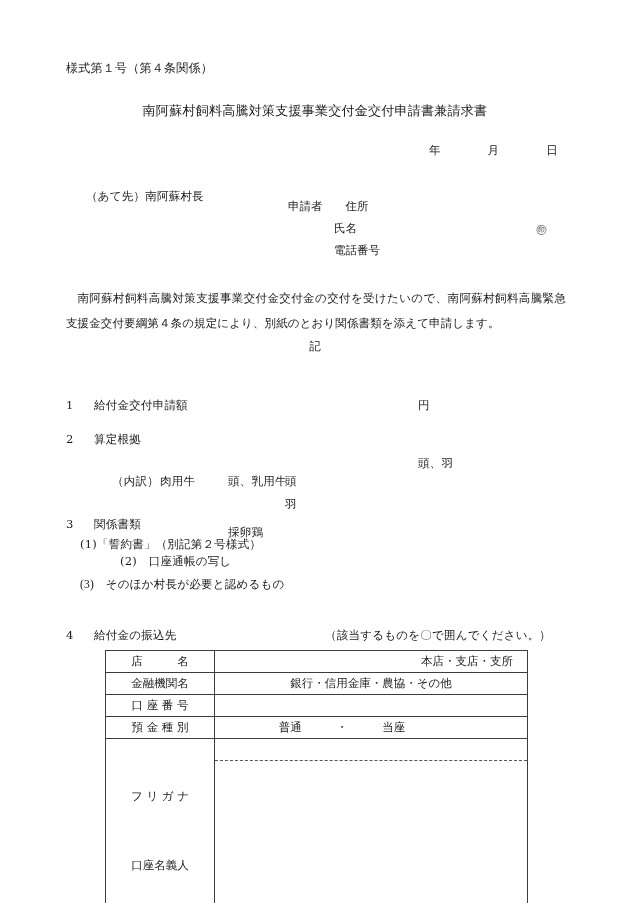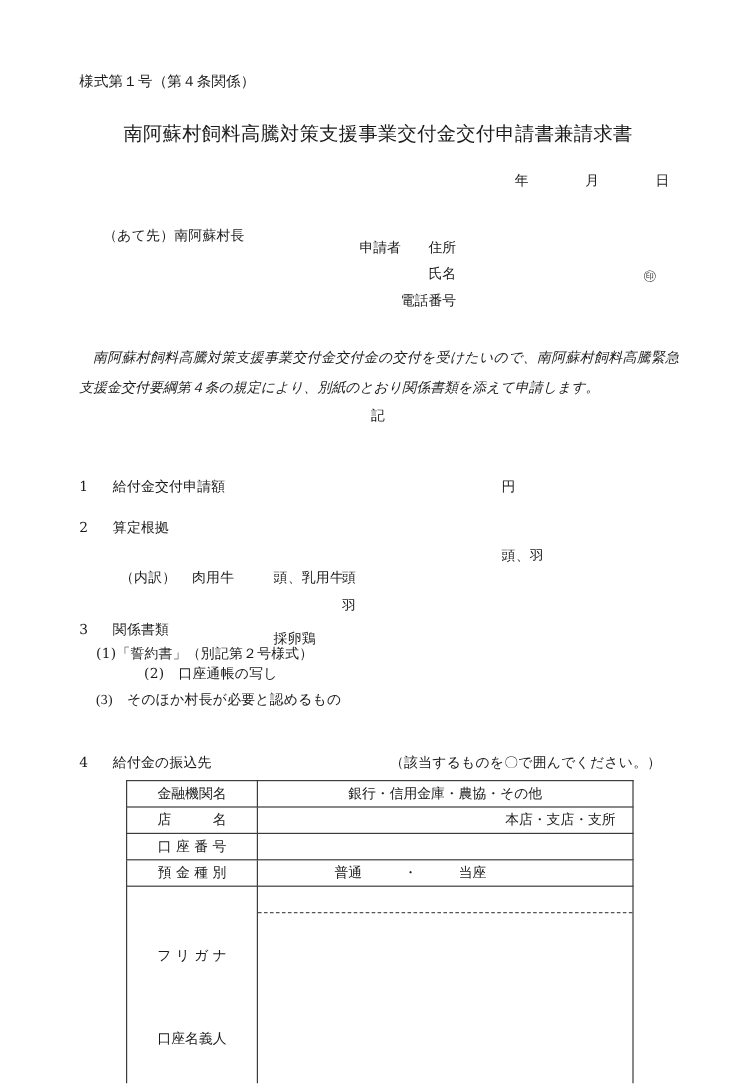--- a/index.html
+++ b/index.html
@@ -24,61 +24,61 @@
   }
 
   
   .t {
     position: absolute;
     white-space: pre;
     letter-spacing: 0.02em;
   }
 
   .form-no      { left: 66px;  top: 62px;  font-size: 12px; }
-  .doc-title    { left: 0;     top: 104px; width: 630px; text-align: center; font-size: 16px; }
+  .doc-title    { left: 0;     top: 104px; width: 630px; text-align: center; font-size: 13px; }
 
   .date-line    { left: 0;     top: 145px; width: 630px; }
   .date-inner   { position: absolute; right: 72px; top: 0; white-space: pre; }
 
   .addressee    { left: 86px;  top: 191px; }
 
-  .applicant-block { position: absolute; left: 288px; top: 201px; text-align: right; }
+  .applicant-block { position: absolute; left: 288px; top: 201px; }
   .applicant-row   { position: relative; height: 22px; white-space: pre; }
   .app-label       { display: inline-block; }
   .seal {
     position: absolute;
     left: 248px;
     top: 1px;
     font-size: 11px;
   }
 
   .body-p {
     position: absolute;
     left: 66px;
     top: 286px;
     width: 500px;
     line-height: 25px;
     text-align: justify;
     text-justify: inter-ideograph;
     letter-spacing: 0.01em;
   }
-  .body-p .indent { margin-left: 1em; font-style: italic; }
+  .body-p .indent { margin-left: 1em; }
 
   .ki { left: 0; top: 341px; width: 630px; text-align: center; }
 
   
   .item1-no   { left: 66px;  top: 400px; }
   .item1-lbl  { left: 94px;  top: 400px; }
   .item1-unit { left: 418px; top: 400px; }
 
   .item2-no   { left: 66px;  top: 434px; }
   .item2-lbl  { left: 94px;  top: 434px; }
   .item2-unit { left: 418px; top: 434px; margin-top: 24px; }
 
-  .breakdown-lbl  { left: 100px; top: 476px; }
+  .breakdown-lbl  { left: 112px; top: 476px; }
   .bd-a           { left: 160px; top: 476px; }
   .bd-b           { left: 228px; top: 476px; }
   .bd-c           { left: 285px; top: 476px; }
   .bd-d           { left: 228px; top: 499px; margin-top: 28px; }
   .bd-e           { left: 285px; top: 499px; }
 
   .item3-no   { left: 66px;  top: 519px; }
   .item3-lbl  { left: 94px;  top: 519px; }
   .item3-l1   { left: 80px;  top: 539px; }
   .item3-l2   { left: 80px;  top: 556px; margin-left: 40px; }
@@ -188,26 +188,26 @@
   <div class="t item3-l2">(2)　口座通帳の写し</div>
   <div class="t item3-l3">(3)　そのほか村長が必要と認めるもの</div>
 
   <div class="t item4-no">4</div>
   <div class="t item4-lbl">給付金の振込先</div>
   <div class="t item4-note">（該当するものを〇で囲んでください。）</div>
 
   <table class="bank-table">
     <tbody>
       <tr>
+        <td class="lbl">店　　　名</td>
+        <td class="val val-right">本店・支店・支所</td>
+      </tr>
+      <tr>
         <td class="lbl">金融機関名</td>
         <td class="val">銀行・信用金庫・農協・その他</td>
-      </tr>
-      <tr>
-        <td class="lbl">店　　　名</td>
-        <td class="val val-right">本店・支店・支所</td>
       </tr>
       <tr>
         <td class="lbl">口 座 番 号</td>
         <td class="val"></td>
       </tr>
       <tr>
         <td class="lbl">預 金 種 別</td>
         <td class="val val-left-pad">普通　　　・　　　当座</td>
       </tr>
       <tr>

